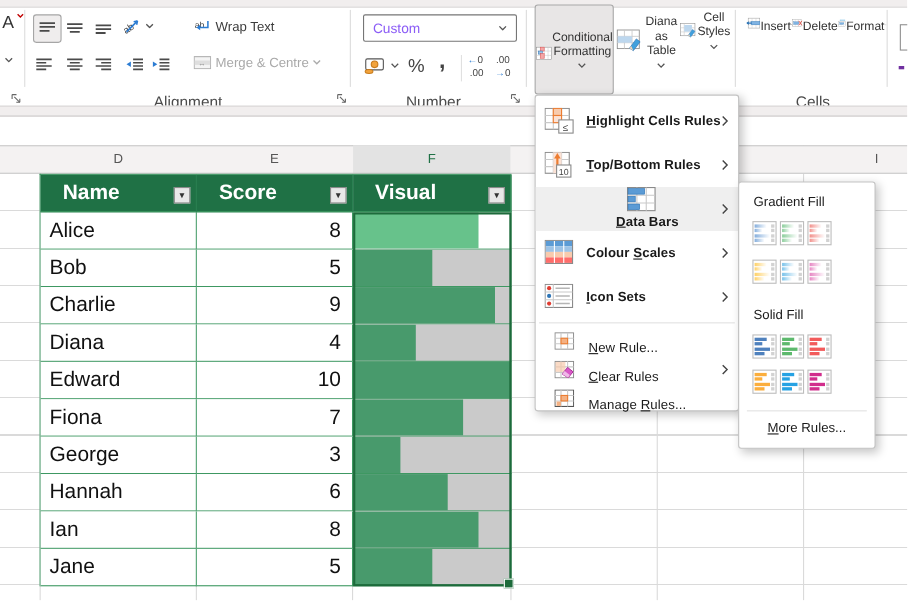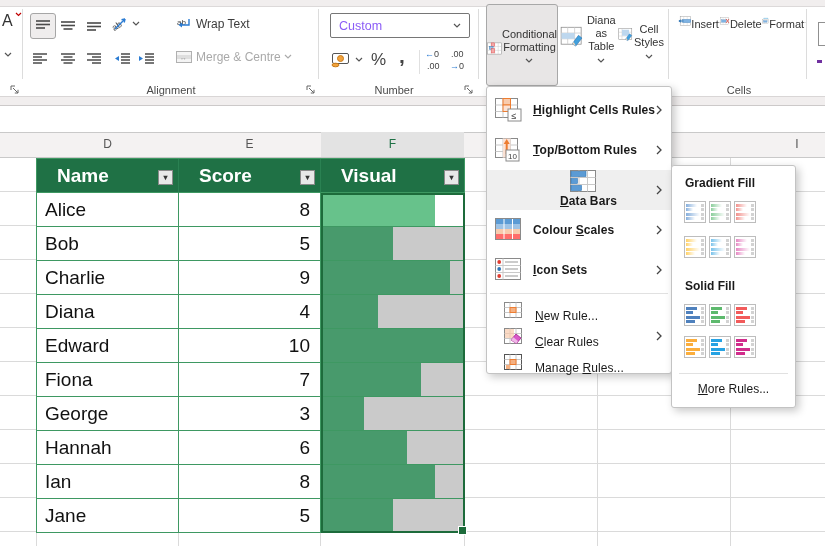--- a/index.html
+++ b/index.html
@@ -2,21 +2,21 @@
 <html><head>
 <meta charset="utf-8">
 <style>
   html,body{margin:0;padding:0;background:#fff;font-family:"Liberation Sans",sans-serif;}
   #stage{position:relative;width:825px;height:546px;overflow:hidden;background:#fff;}
   .abs{position:absolute;}
   
   #ribbon{position:absolute;left:0;top:0;width:825px;height:104px;background:#fff;z-index:10;}
   .topstrip{position:absolute;left:0;top:0;width:825px;height:6px;background:#f1eeee;border-bottom:1px solid #dcd9d9;}
   .vsep{position:absolute;top:9px;height:70px;width:1px;background:#dcdcdc;}
-  .grplabel{position:absolute;top:84px;font-size:11px;color:#4a4a4a;text-align:center;}
+  .grplabel{position:absolute;top:84px;font-size:14px;color:#4a4a4a;text-align:center;}
   .band{position:absolute;left:0;top:96px;width:825px;height:8px;background:#f1eeee;border-top:1px solid #d9d6d6;border-bottom:1px solid #ccc9c9;}
   .chev{display:inline-block;vertical-align:middle;}
   .ribbtn{position:absolute;cursor:pointer;}
   .iconbox{position:absolute;width:24px;height:24px;border:1px solid #a6a6a6;border-radius:3px;background:#efeded;display:flex;align-items:center;justify-content:center;}
   .smalltxt{font-size:12px;color:#3c3c3c;}
   .graytxt{color:#a9a9a9;text-align:right;}
   .bigbtn{position:absolute;display:flex;flex-direction:row;align-items:center;cursor:pointer;}
   .bigbtn .cap{font-size:11px;color:#333;line-height:13px;text-align:center;}
   .cfbtn{background:#e8e6e6;border:1px solid #a8a8a8;border-radius:3px;}
   .dd{position:absolute;left:330px;top:13px;width:140px;height:25px;border:1px solid #767676;border-radius:2px;background:#fff;display:flex;align-items:center;justify-content:space-between;padding:0 8px;box-sizing:border-box;cursor:pointer;}
@@ -45,21 +45,21 @@
   .mi{display:flex;align-items:center;height:40px;padding-left:8px;position:relative;cursor:pointer;}
   .mi .lbl{font-weight:bold;font-size:12px;color:#1a1a1a;margin-left:11px;letter-spacing:0.1px;}
   .mi.hl{background:#efefef;flex-direction:column;}
   .mi-small{height:26px;}
   .mi-small .lbl{font-weight:normal;font-size:12px;margin-left:13px;margin-top:12px;}
   .subarrow{position:absolute;right:9px;top:50%;transform:translateY(-50%);}
   .menusep{height:1px;background:#e1e1e1;margin:3px 3px;}
   .lbl u{text-decoration:underline;}
   
   #dbsub{position:absolute;left:671px;top:165px;width:125px;height:243px;background:#fff;border:1px solid #c3c3c3;border-radius:3px;box-shadow:3px 3px 9px rgba(0,0,0,.22);z-index:31;box-sizing:border-box;}
-  .subtitle{font-weight:bold;font-size:12px;color:#1a1a1a;position:absolute;left:13px;}
+  .subtitle{font-weight:normal;font-size:12px;color:#1a1a1a;position:absolute;left:13px;}
   .swgrid{position:absolute;left:12px;width:78px;display:flex;flex-wrap:wrap;}
   .swatch{width:22px;height:22px;border:1px solid #bdbdbd;background:#fff;box-sizing:border-box;display:flex;flex-direction:column;justify-content:space-evenly;padding:1px 1px;cursor:pointer;}
   .sr{display:flex;align-items:center;justify-content:space-between;height:3px;}
   .sb{height:3px;}
   .sd{width:3px;height:3px;background:#d2d2d2;}
   .morerules{position:absolute;left:0;width:100%;text-align:center;font-size:12px;color:#1a1a1a;cursor:pointer;}
 </style>
 </head>
 <body>
 
@@ -411,21 +411,21 @@
         <rect x="1.5" y="1.5" width="26" height="22" fill="#fff" stroke="#8a8a8a"></rect>
         <g stroke="#c9c9c9">
             <line x1="8" y1="1.5" x2="8" y2="23.5"></line>
             <line x1="1.5" y1="9" x2="27.5" y2="9"></line>
             <line x1="1.5" y1="16.5" x2="27.5" y2="16.5"></line>
           </g>
         <rect x="8" y="4" width="14" height="12" fill="#bdd7ee"></rect>
         <path d="M15 23 L23 12 L27.5 15.5 L19.5 26 Z" fill="#41a0dc" stroke="#2e75b6" stroke-width="0.8"></path>
         <path d="M15 23 L17 20.5 L19.5 26 Z" fill="#f6d6b8"></path>
       </svg>
-      <div class="cap" style="margin-top:17px"><span>Cell</span><br>
+      <div class="cap" style="margin-top:4px"><span>Cell</span><br>
         <span>Styles</span>
         <svg class="chev" width="8" height="5" viewBox="0 0 8 5">
             <path d="M1 1 L4 4 L7 1" fill="none" stroke="#555" stroke-width="1.2"></path>
           </svg>
       </div>
     </div>
 
     <div class="vsep" style="left:668px"></div>
 
     <div class="bigbtn" style="left:678px;top:8px;width:44px">

